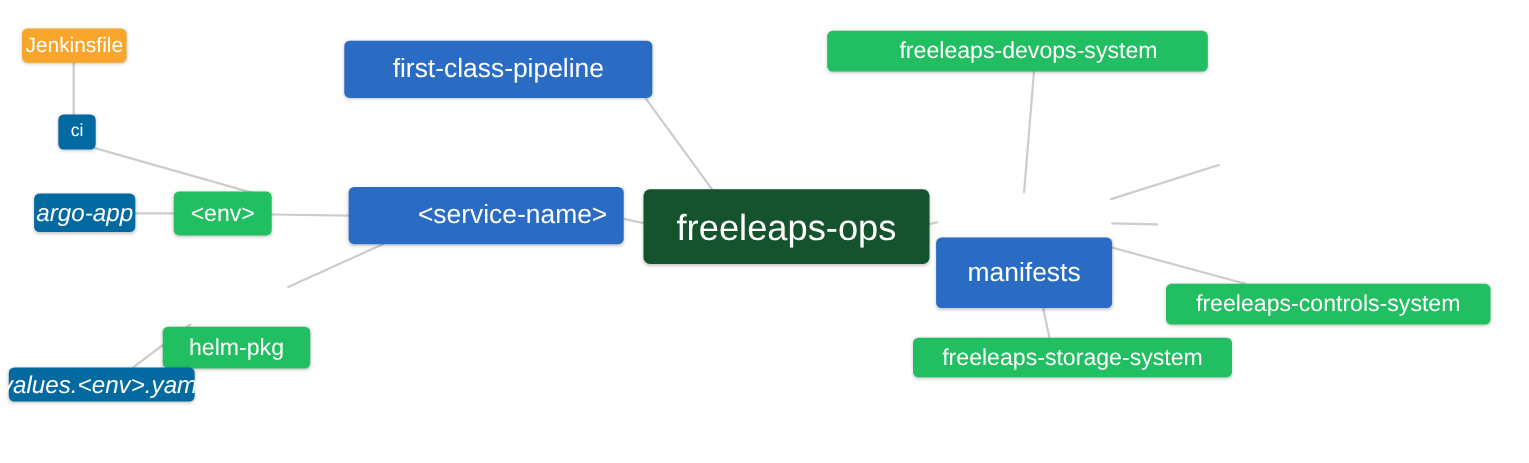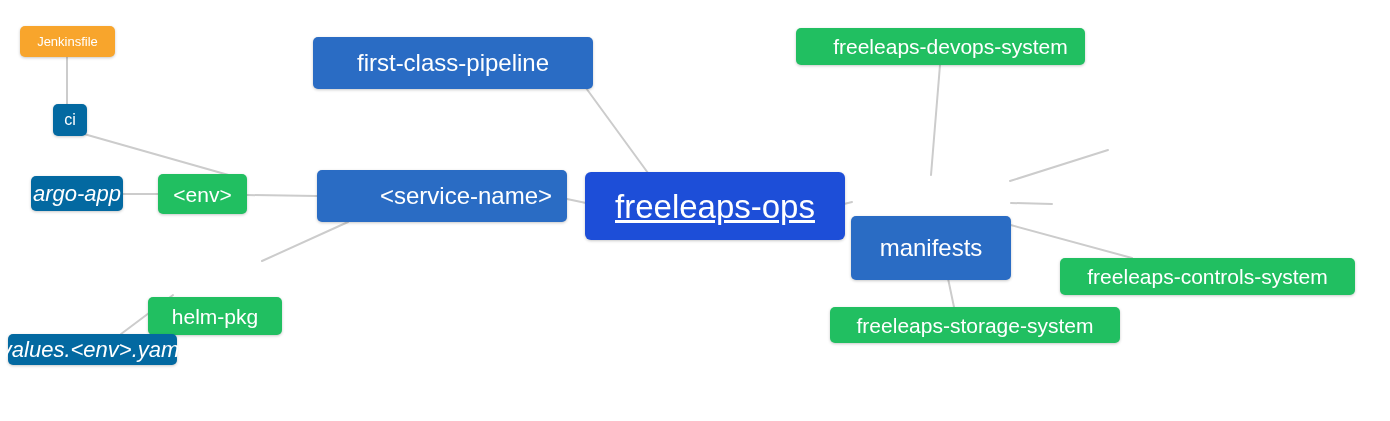--- a/index.html
+++ b/index.html
@@ -39,22 +39,22 @@
     white-space: nowrap;
     box-sizing: border-box;
     text-align: center;
     line-height: 1;
     user-select: none;
   }
   .c-blue   { background: #2A6CC4; }
   .c-green  { background: #21BF61; }
   .c-amber  { background: #F8A52C; }
   .c-red    { background: #0369a1; }
-  .c-dark   { background: #1d4ed8; border-radius: 6px; text-decoration: underline; }
-  .fs-15 { font-size: 13px; }
+  .c-dark   { background: #14532d; border-radius: 6px; }
+  .fs-15 { font-size: 19px; }
   .fs-16 { font-size: 16px; }
   .fs-17 { font-size: 22px; font-style: italic; }
   .fs-21 { font-size: 21px; }
   .fs-27 { font-size: 24px; }
   .fs-33 { font-size: 33px; }
 </style>
 </head>
 <body>
 
 <div id="canvas">
@@ -89,21 +89,21 @@
   <div class="node c-blue fs-27" style="left:313px;  top:37px;  width:280px; height:52px;">first-class-pipeline</div>
 
   <div class="node c-dark fs-33" style="left:585px;  top:172px; width:260px; height:68px;">freeleaps-ops</div>
 
   <div class="node c-blue fs-27" style="left:851px;  top:174px; width:160px; height:64px;margin-top:42px;">manifests</div>
 
   <div class="node c-green fs-21" style="left:148px;  top:257px; width:134px; height:38px;margin-top:40px;">helm-pkg</div>
 
   <div class="node c-red fs-17" style="left:8px;    top:334px; width:169px; height:31px;">values.&lt;env&gt;.yaml</div>
 
-  <div class="node c-green fs-21" style="left:796px;  top:28px;  width:289px; height:37px;padding-left:20px;">freeleaps-devops-system</div>
+  <div class="node c-green fs-21" style="left:752px;  top:28px;  width:346px; height:37px;padding-left:20px;">freeleaps-devops-system</div>
 
 
 
   <div class="node c-green fs-21" style="left:1060px; top:258px; width:295px; height:37px;">freeleaps-controls-system</div>
 
   <div class="node c-green fs-21" style="left:830px;  top:307px; width:290px; height:36px;">freeleaps-storage-system</div>
 
 </div>
 
 </body></html>

